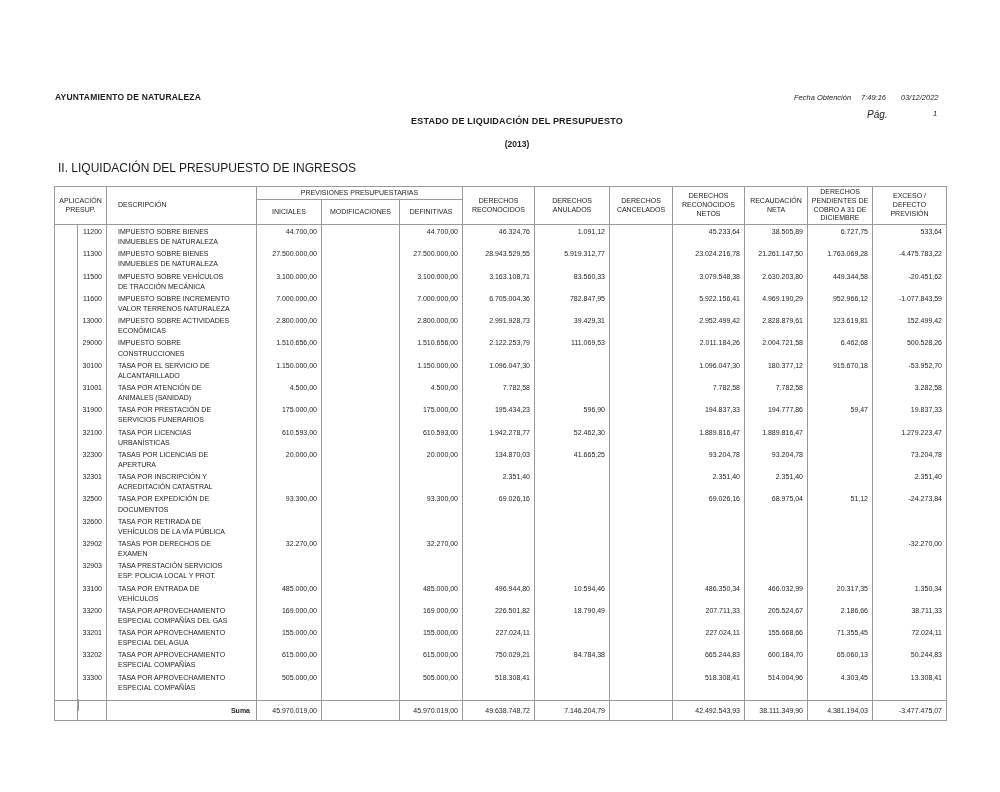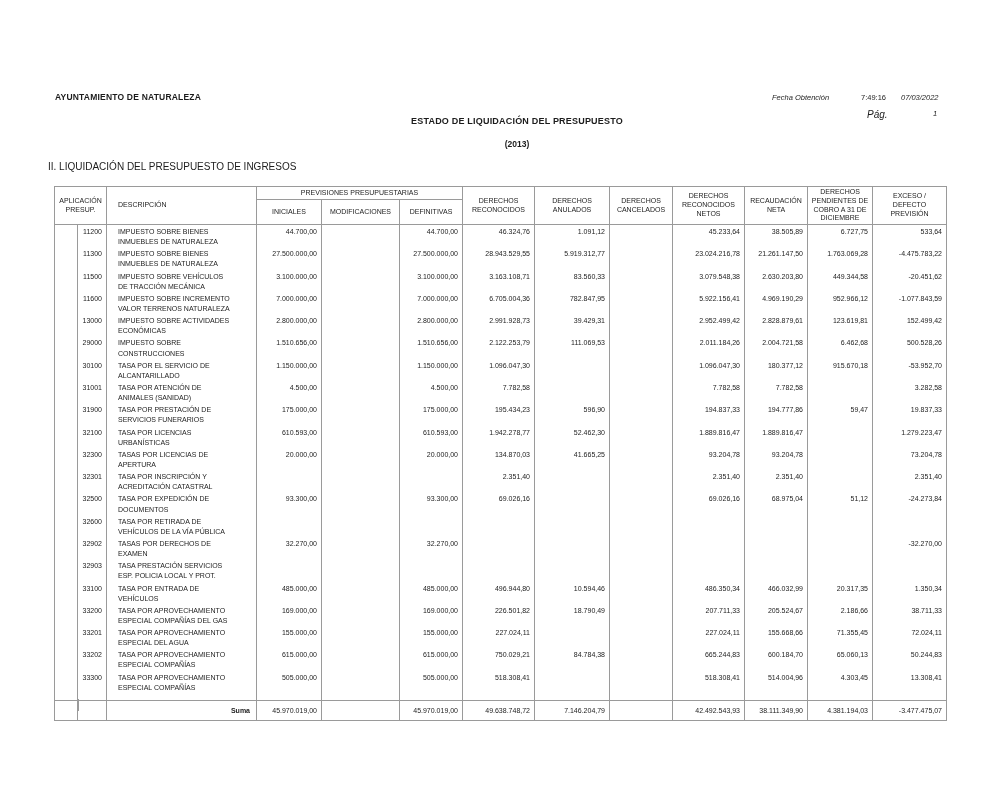--- a/index.html
+++ b/index.html
@@ -2,30 +2,30 @@
 <html><head>
 <meta charset="utf-8">
 <style>
   html,body{margin:0;padding:0;}
   body{
     width:1000px;height:792px;position:relative;background:#ffffff;
     font-family:"Liberation Sans", sans-serif;color:#1c1c1c;overflow:hidden;
   }
   .abs{position:absolute;}
   .org{left:55px;top:92px;font-size:8.5px;font-weight:bold;letter-spacing:.2px;}
-  .fecha-label{left:772px;top:93px;font-size:7.5px;font-style:italic;}
-  .fecha-time{left:861px;top:93px;font-size:7.5px;}
+  .fecha-label{left:794px;top:93px;font-size:7.5px;font-style:italic;}
+  .fecha-time{left:861px;top:93px;font-size:7.5px;font-style:italic;}
   .fecha-date{left:901px;top:93px;font-size:7.5px;font-style:italic;}
   .title-wrap{left:0;top:110px;width:1000px;text-align:center;transform:translateX(17px);}
   .doc-title{font-size:9px;font-weight:bold;letter-spacing:.2px;}
   .pag-label{left:867px;top:109px;font-size:10px;font-style:italic;}
   .pag-value{left:933px;top:109px;font-size:7.5px;font-style:italic;}
   .year-wrap{left:0;top:133px;width:1000px;text-align:center;transform:translateX(17px);}
   .doc-year{font-size:8.5px;font-weight:bold;}
-  .section{left:48px;top:161px;font-size:10px;}
+  .section{left:58px;top:161px;font-size:12px;}
 
   .tbl-wrap{left:54px;top:186px;}
   table{border-collapse:collapse;table-layout:fixed;width:892px;font-size:7px;}
   col.c-blank{width:23px;} col.c-code{width:29px;} col.c-desc{width:150px;}
   col.c-ini{width:65px;} col.c-mod{width:78px;} col.c-def{width:63px;}
   col.c-rec{width:72px;} col.c-anu{width:75px;} col.c-can{width:63px;}
   col.c-net{width:72px;} col.c-rdn{width:63px;} col.c-pen{width:65px;} col.c-exc{width:74px;}
 
   thead th{
     border:1px solid #9a9a9a;font-weight:normal;text-align:center;vertical-align:middle;
@@ -52,21 +52,21 @@
   td.suma-label{font-weight:bold;text-align:right;padding-right:6px;}
 
   .tick{left:78px;top:699px;width:1px;height:12px;background:#9a9a9a;}
 </style>
 </head>
 <body>
 
 <div class="abs org">AYUNTAMIENTO DE NATURALEZA</div>
 <div class="abs fecha-label">Fecha Obtención</div>
 <div class="abs fecha-time">7:49:16</div>
-<div class="abs fecha-date">07/03/2022</div>
+<div class="abs fecha-date">03/12/2022</div>
 <div class="abs title-wrap">
   <span class="doc-title">ESTADO DE LIQUIDACIÓN DEL PRESUPUESTO</span>
 </div>
 <div class="abs pag-label">Pág.</div>
 <div class="abs pag-value">1</div>
 <div class="abs year-wrap">
   <span class="doc-year">(2013)</span>
 </div>
 <div class="abs section">II. LIQUIDACIÓN DEL PRESUPUESTO DE INGRESOS</div>
 

